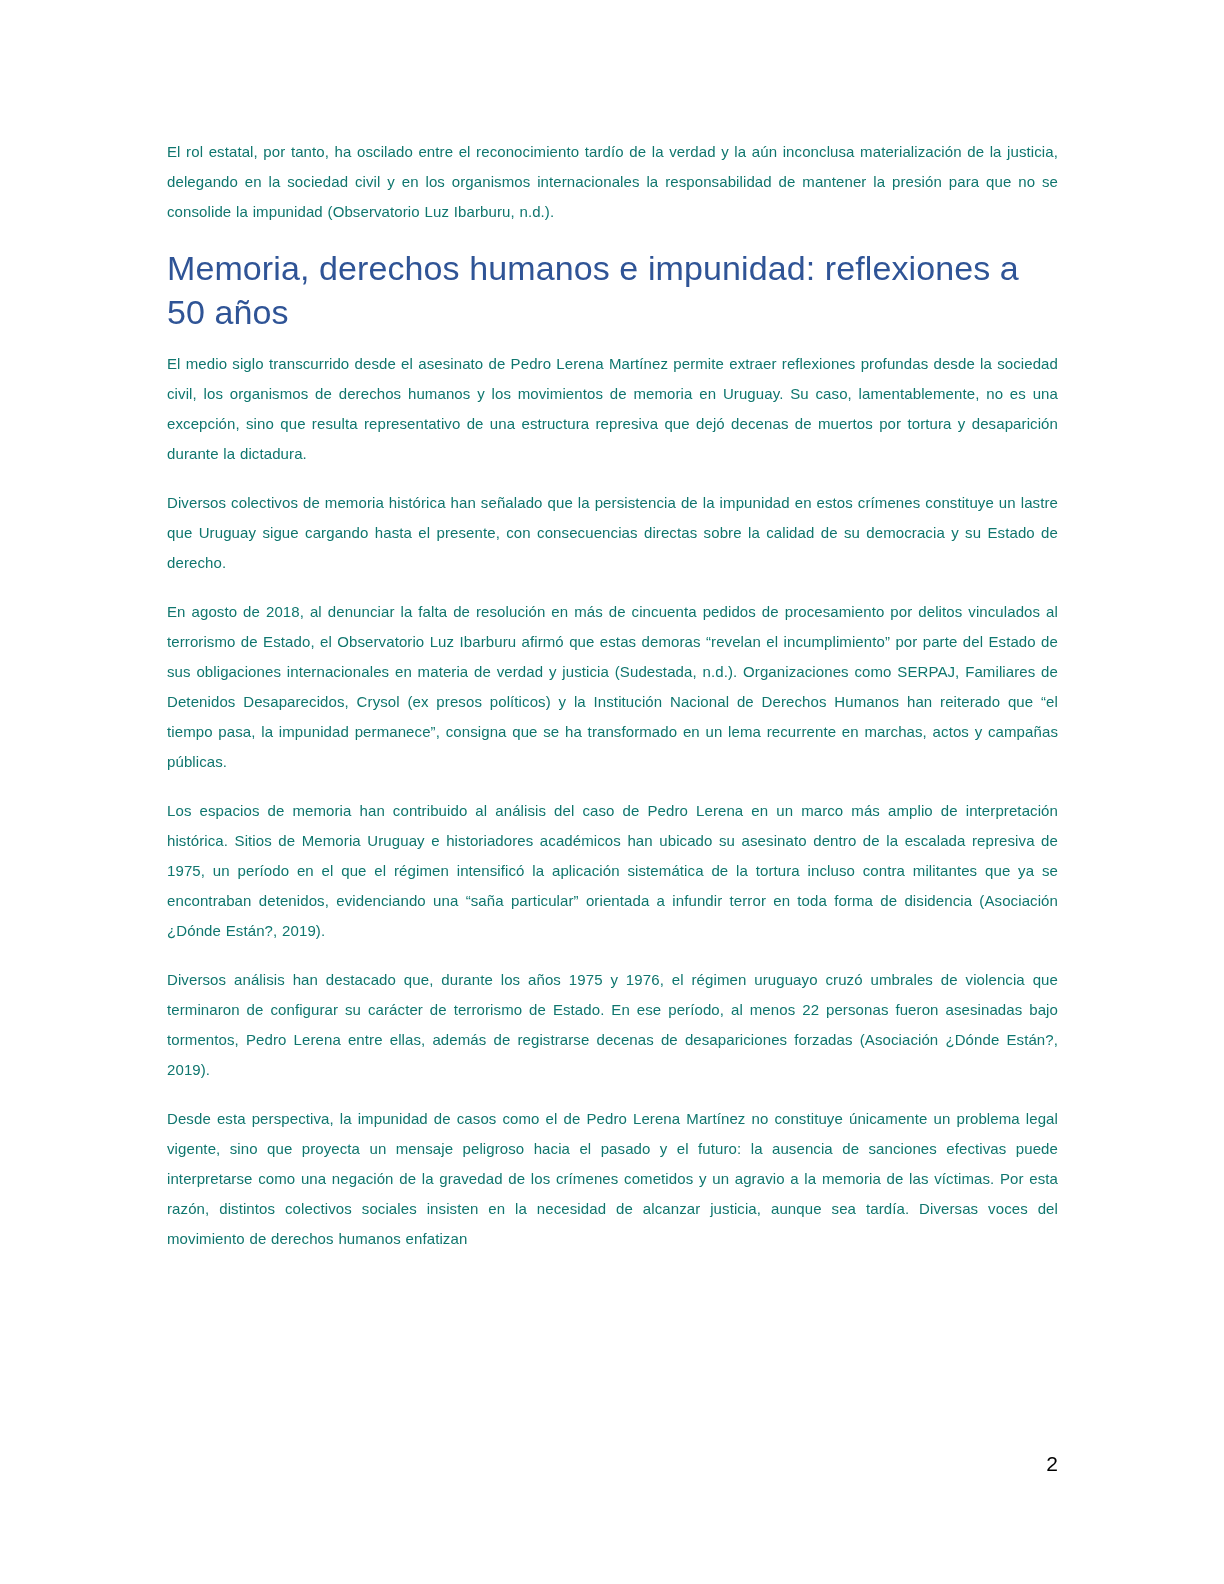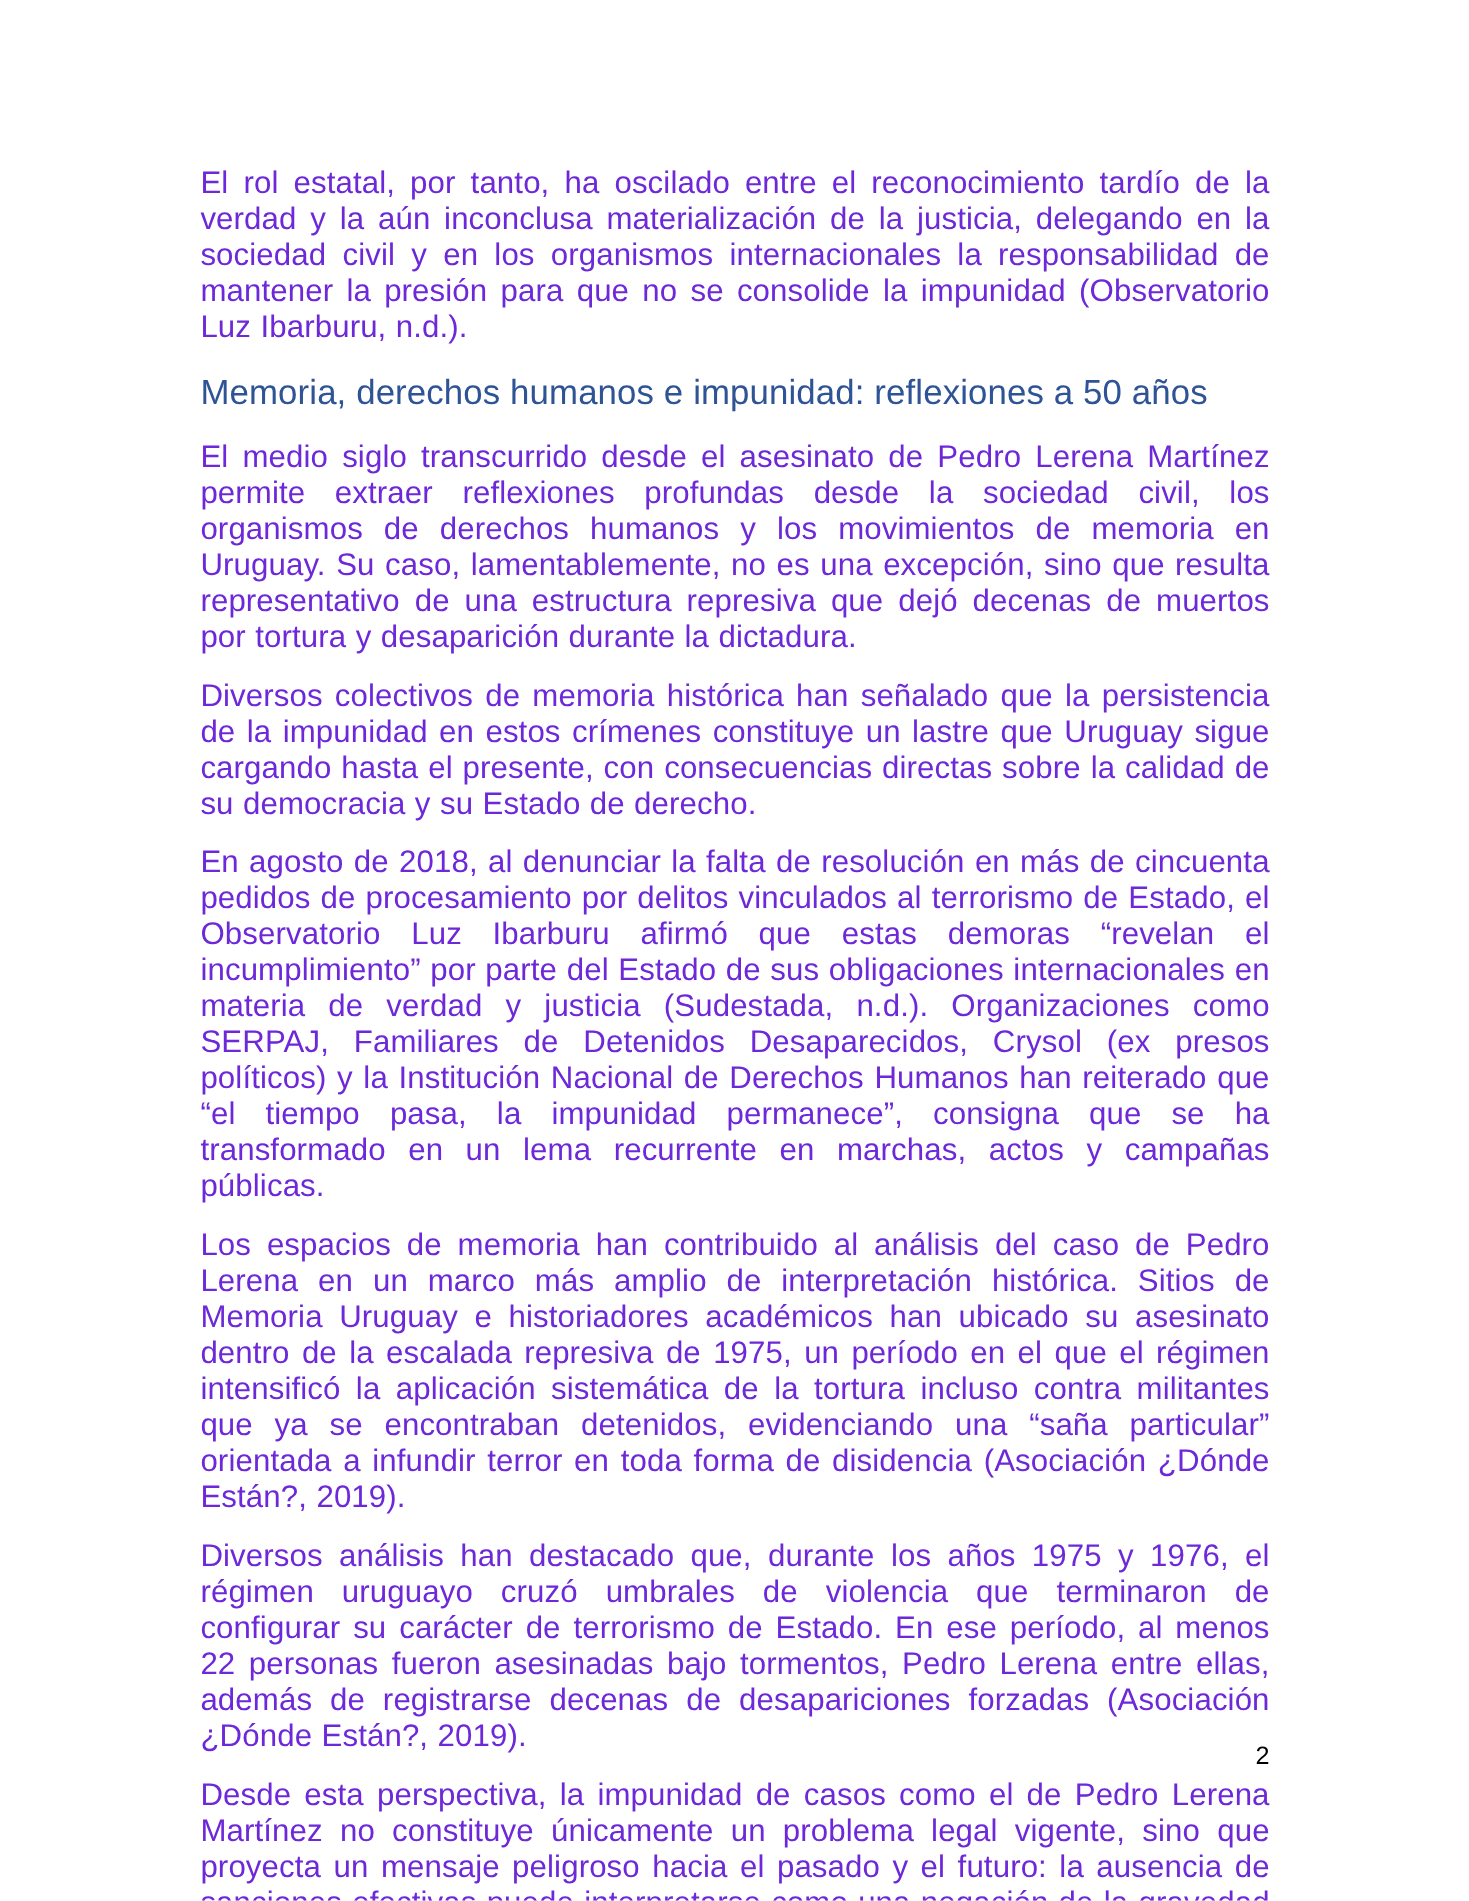--- a/index.html
+++ b/index.html
@@ -17,31 +17,31 @@
     overflow: hidden;
     box-sizing: border-box;
   }
   .content {
     position: absolute;
     left: 167px;
     top: 137px;
     width: 891px;
   }
   .body-paragraph {
-    font-size: 26px;
+    font-size: 15px;
     line-height: 30px;
     text-align: justify;
     text-justify: inter-word;
     margin: 0 0 19px 0;
-    color: #6d28d9;
+    color: #0f766e;
     letter-spacing: 0.1px;
     word-spacing: 0.5px;
   }
   .section-heading {
-    font-size: 29px;
+    font-size: 34px;
     line-height: 44px;
     font-weight: 400;
     margin: 4px 0 15px 0;
     text-align: left;
     letter-spacing: 0.1px;
   }
   .page-number {
     position: absolute;
     top: 1449px;
     right: 166px;

